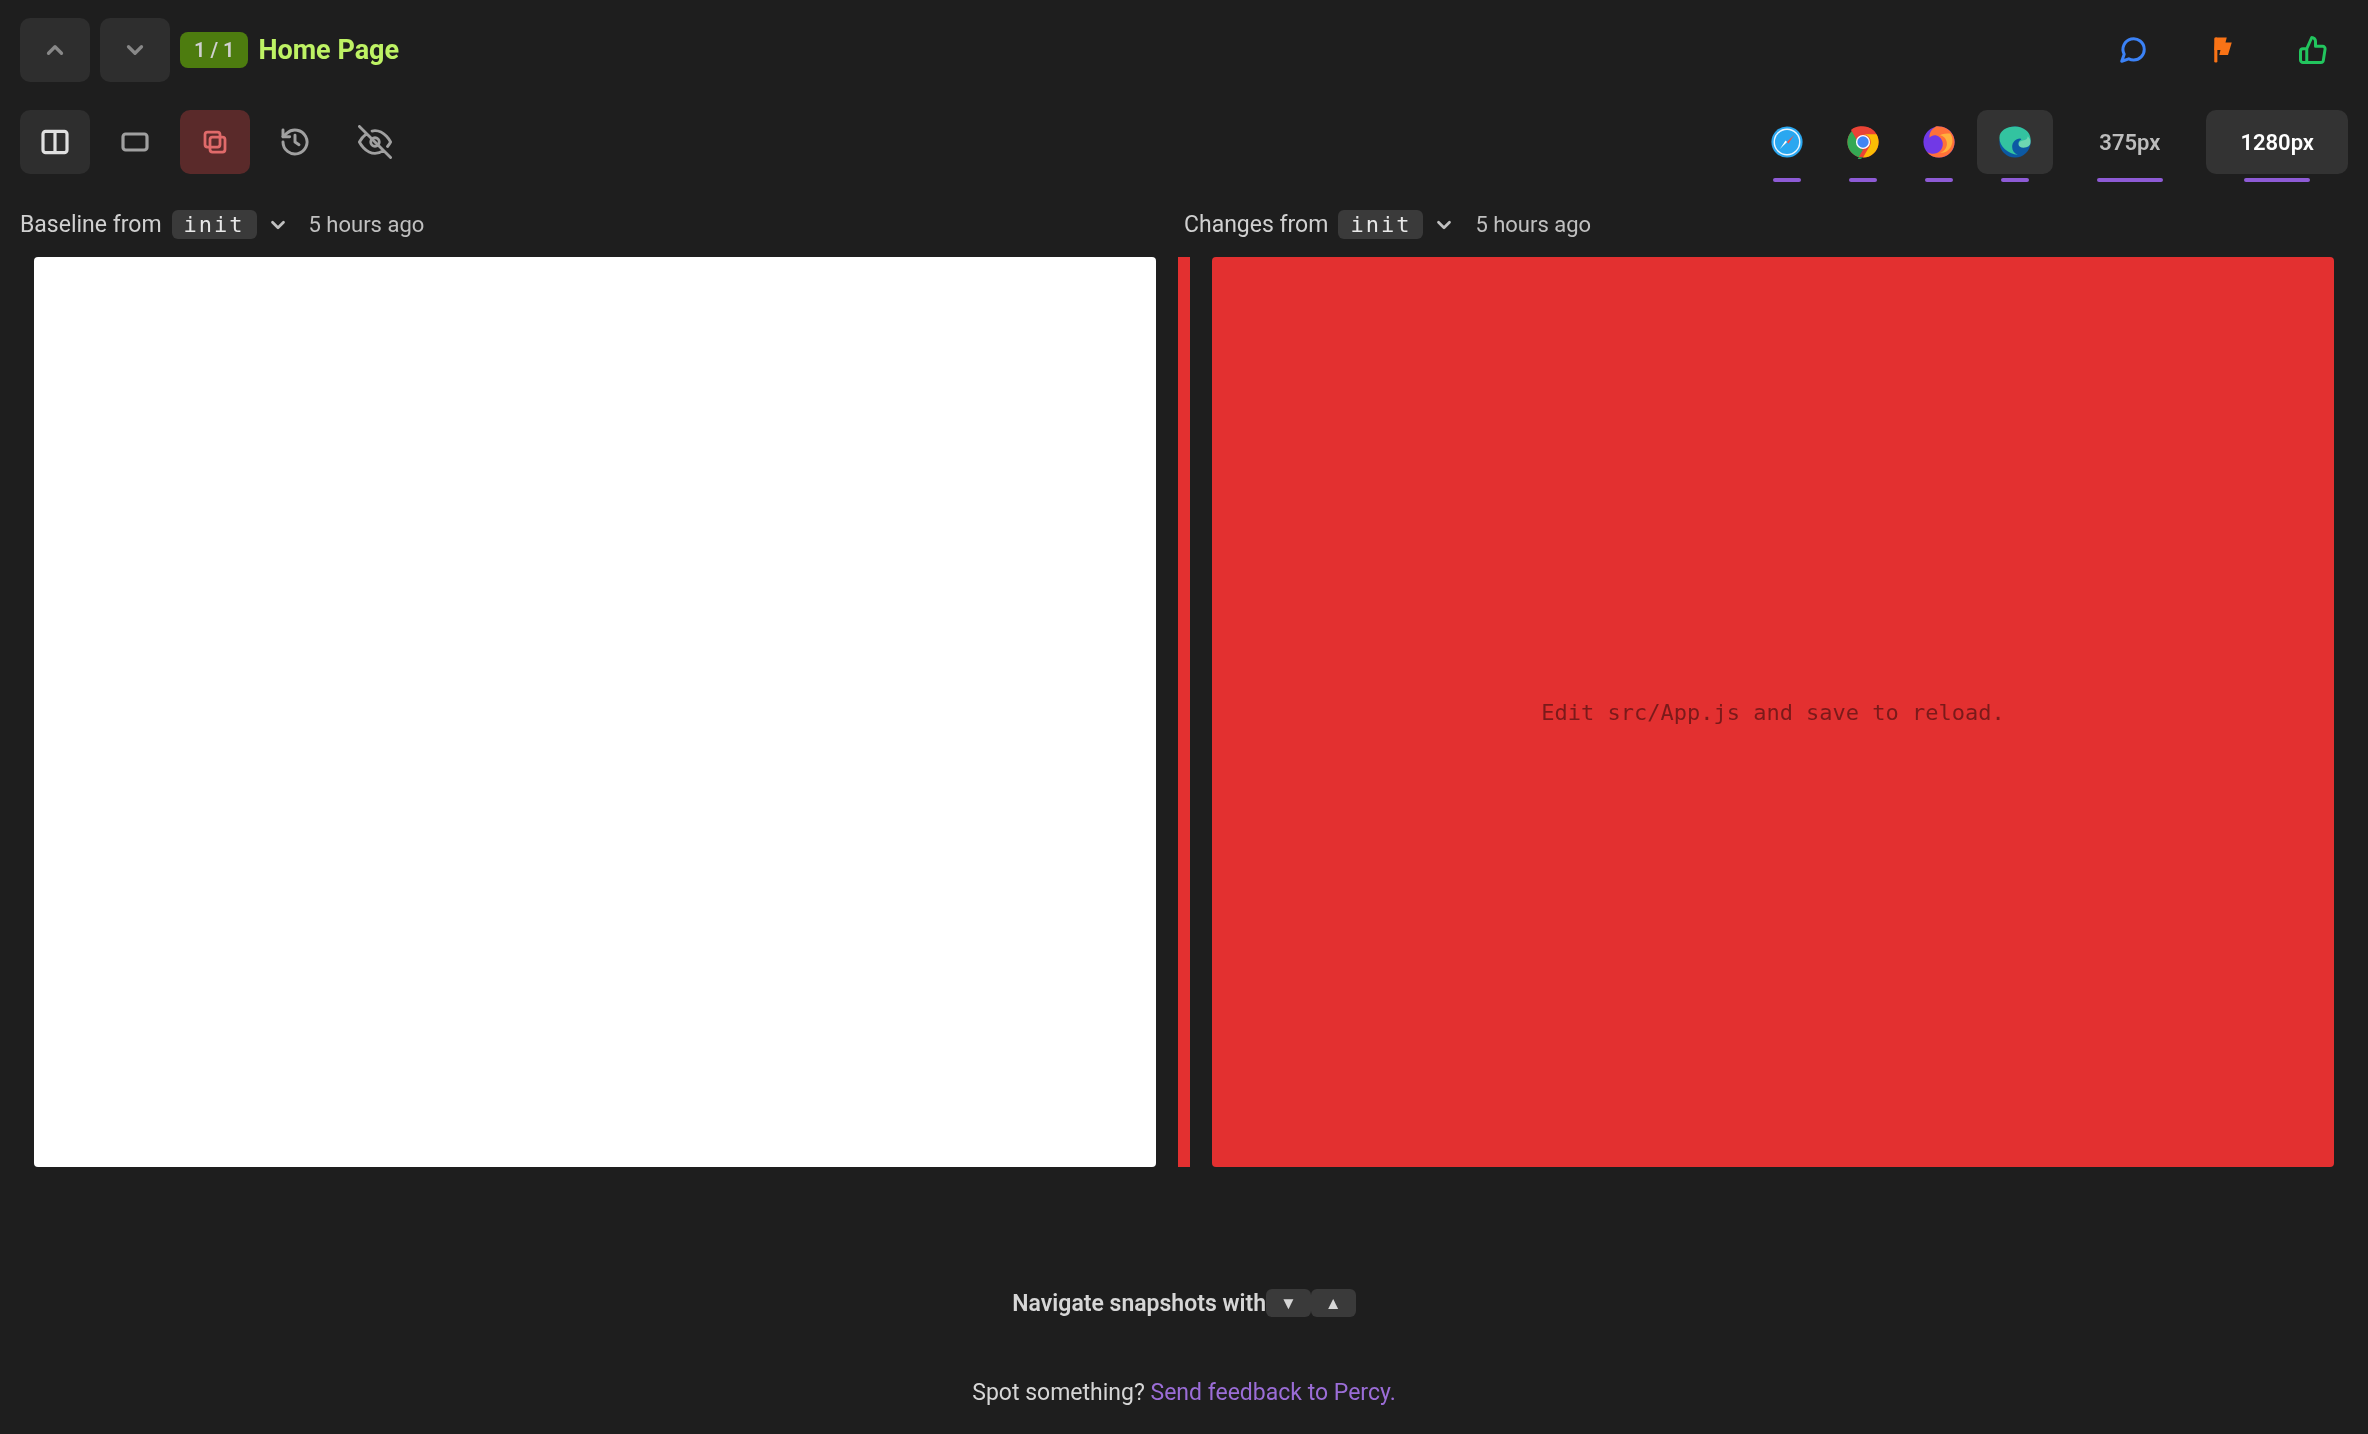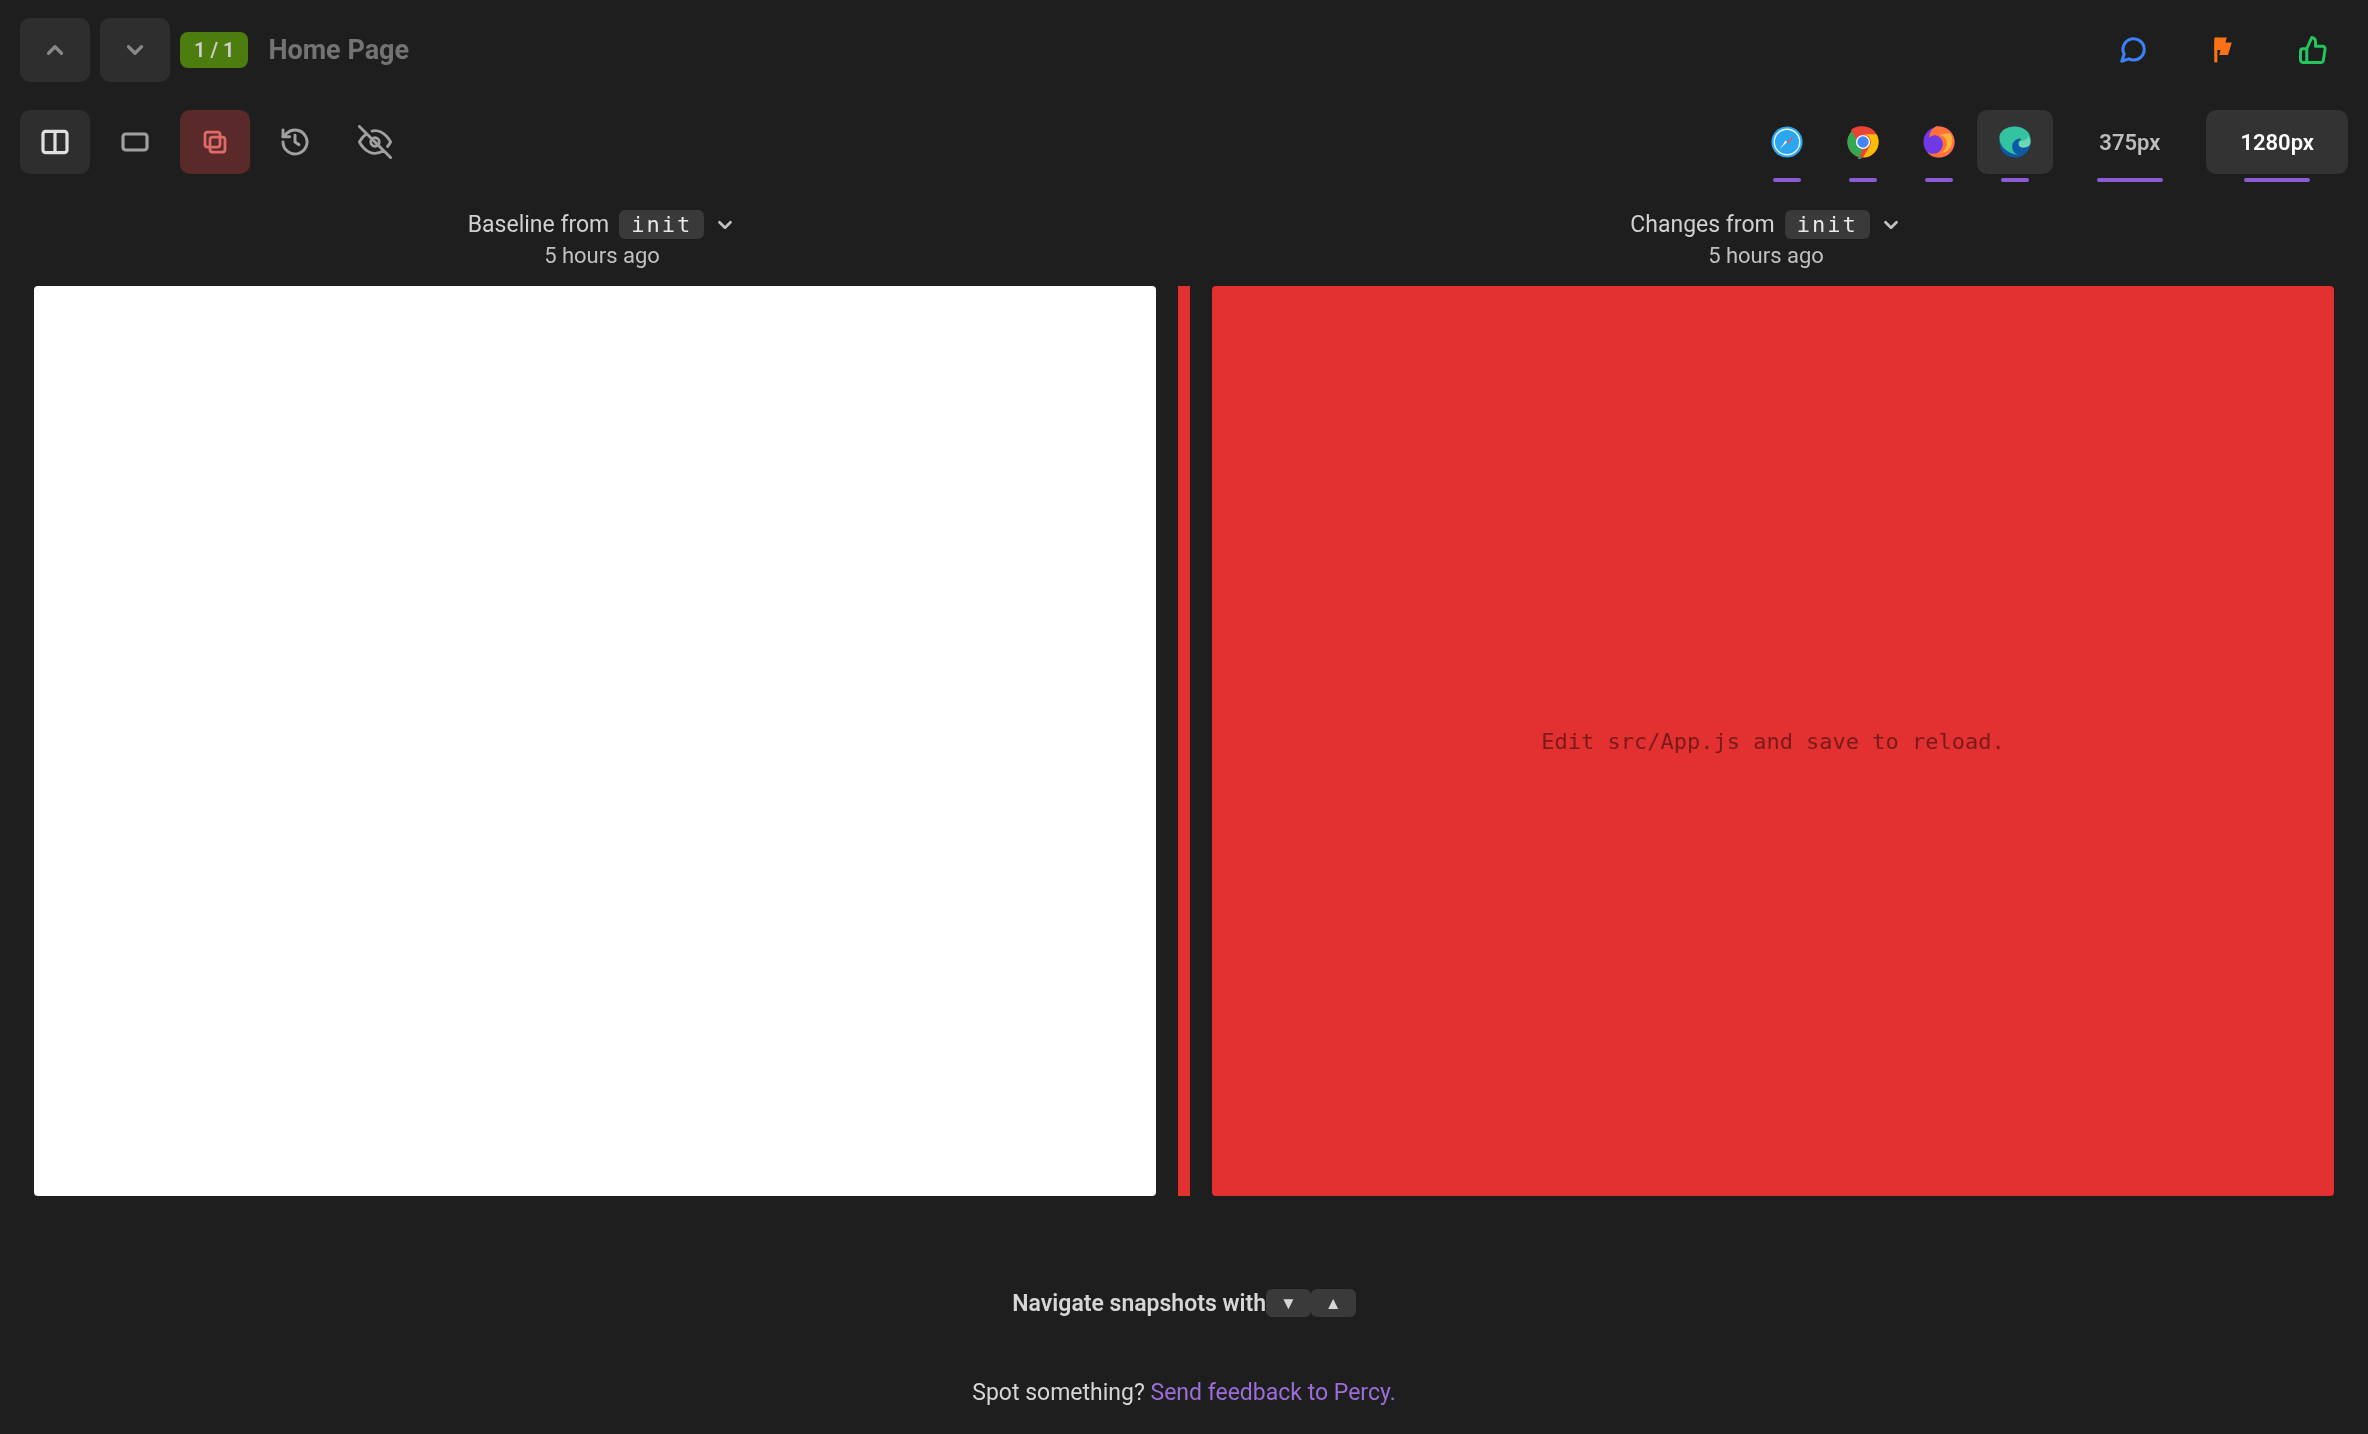--- a/index.html
+++ b/index.html
@@ -40,22 +40,21 @@
     background: #4d7c0f;
     color: #d0d0d0;
     padding: 6px 14px;
     border-radius: 8px;
     font-size: 20px;
     font-weight: 600;
   }
   .page-title {
     font-size: 27px;
     font-weight: 700;
-    color: #737373;
-    margin-left: 10px;
+    color: #bef264;
   }
   .top-header-right {
     display: flex;
     align-items: center;
     gap: 60px;
     padding-right: 20px;
   }
   .action-icon { width: 30px; height: 30px; display:flex; align-items:center; justify-content:center; cursor:pointer; }
 
   
@@ -126,21 +125,21 @@
     width: 66px;
     height: 4px;
     border-radius: 2px;
   }
 
   
   .info-row {
     display: flex;
     padding: 36px 20px 14px 20px;
   }
-  .info-col { flex: 1; display: flex; flex-direction: column; align-items: center; gap: 4px; }
+  .info-col { flex: 1; display: flex; flex-direction: row; align-items: center; gap: 20px; }
   .info-line {
     display: flex;
     align-items: center;
     gap: 10px;
     font-size: 23px;
     color: #d0d0d0;
   }
   .code-chip {
     background: #3a3a3a;
     padding: 2px 12px;

